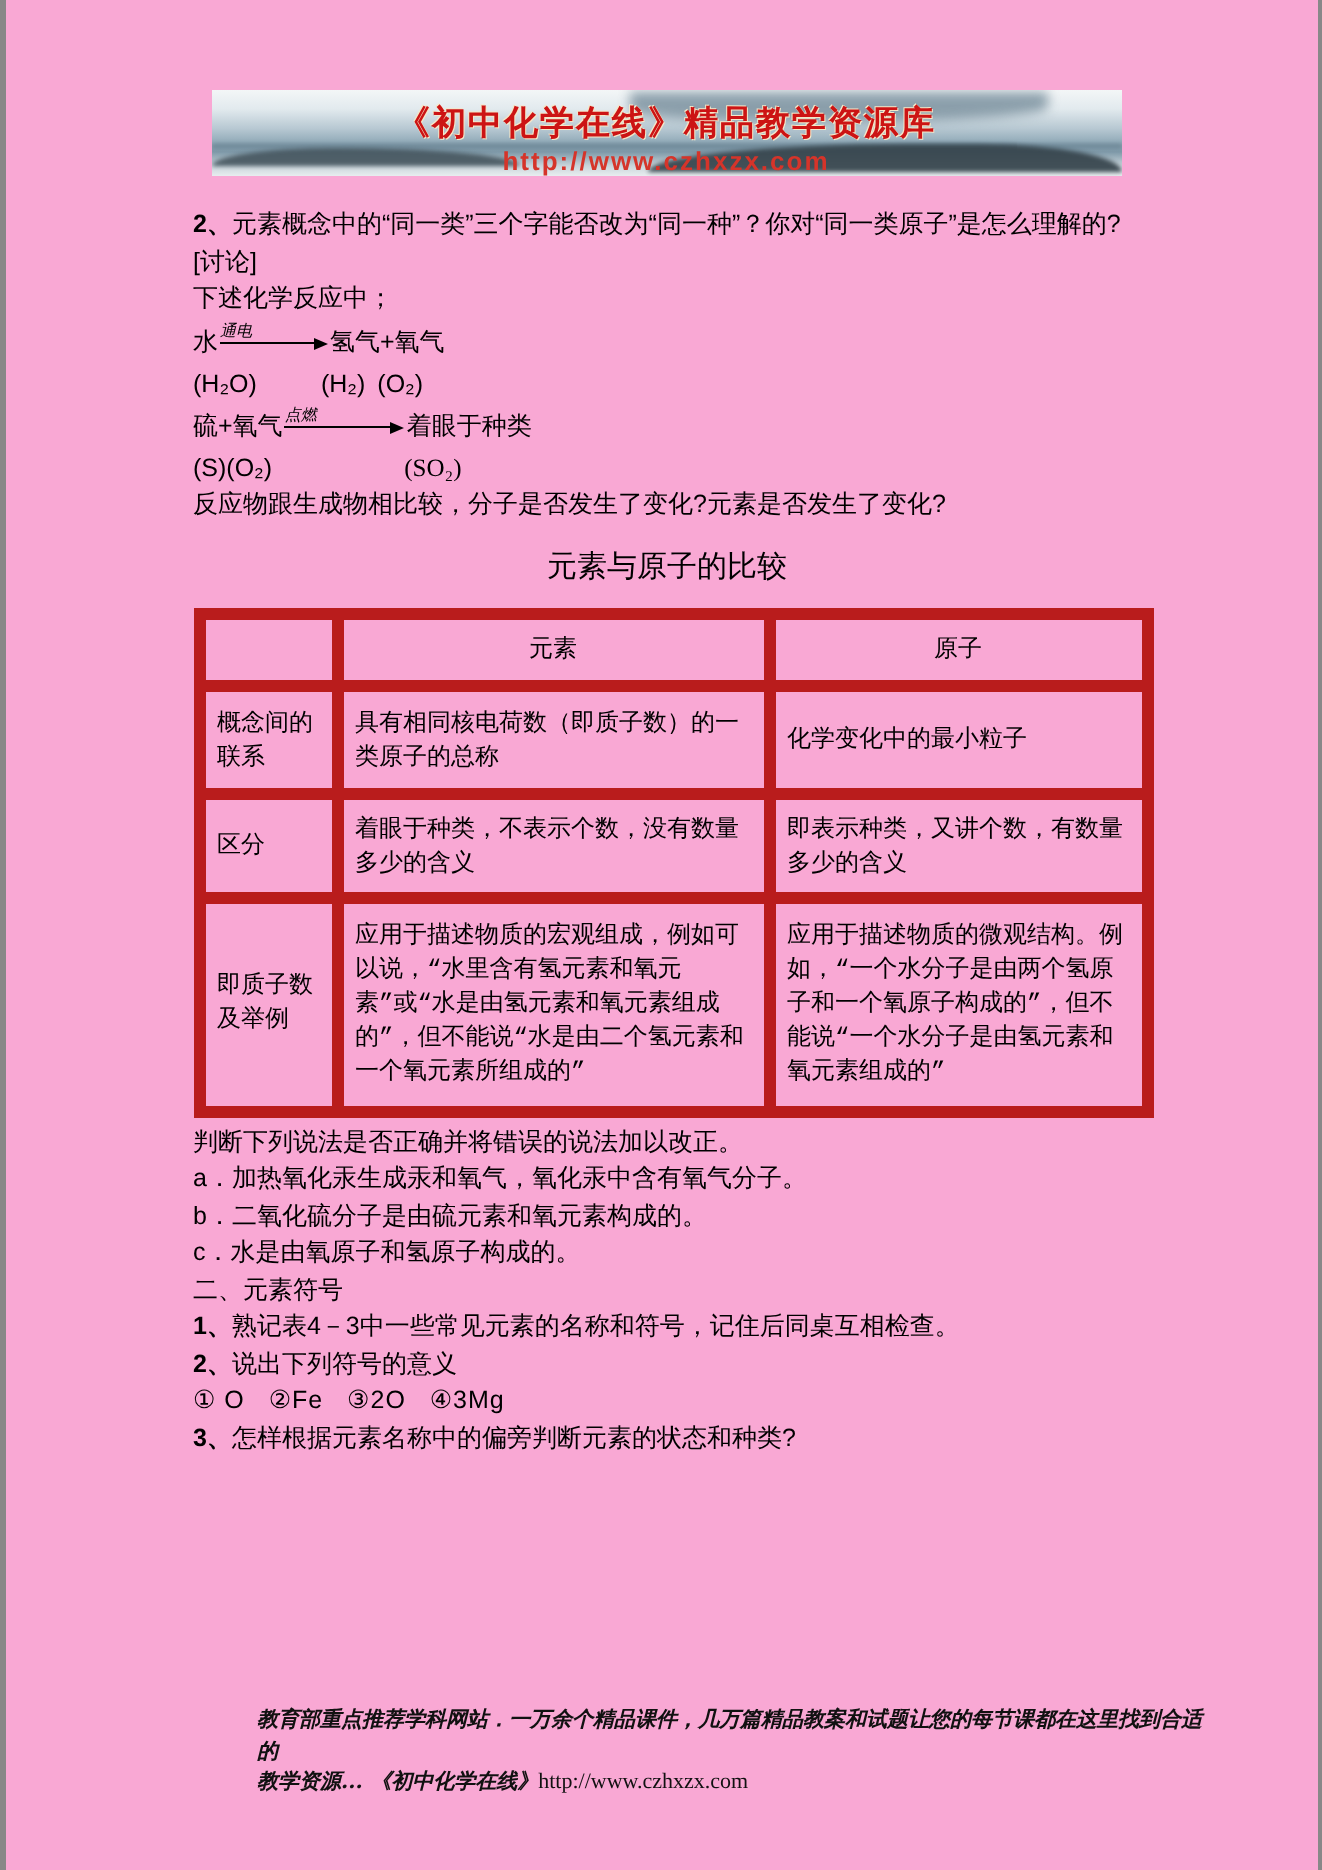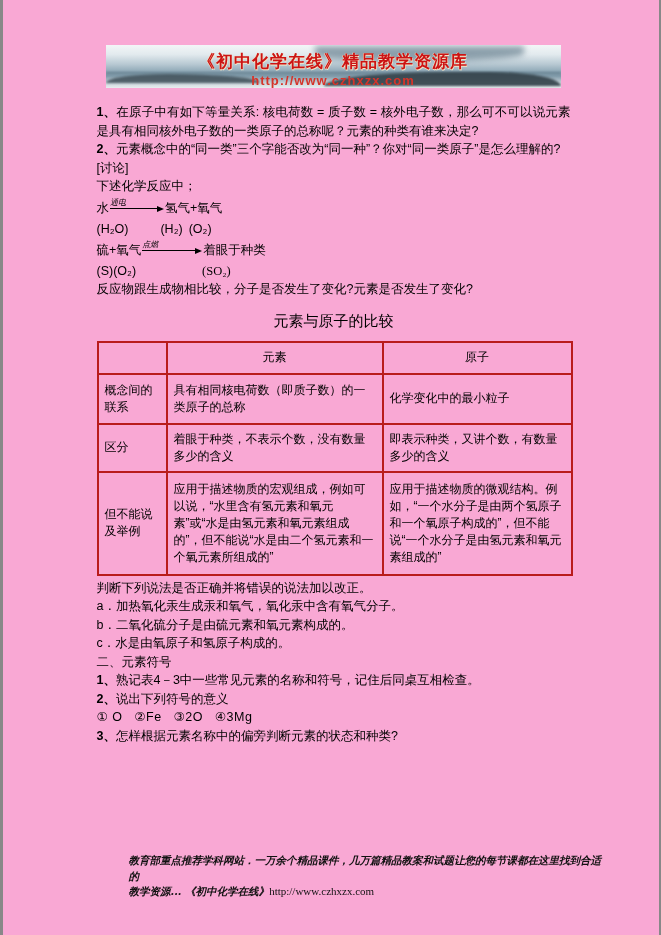--- a/index.html
+++ b/index.html
@@ -49,26 +49,26 @@
   .rxn-arrow::before{content:""; position:absolute; left:0; right:5px; bottom:6px; height:0; border-bottom:1px solid #000;}
   .rxn-arrow::after{content:""; position:absolute; right:0; bottom:3px; width:0; height:0;
     border-left:7px solid #000; border-top:3.5px solid transparent; border-bottom:3.5px solid transparent;}
   .formula-line{line-height:18px; white-space:nowrap; text-align:left;}
   .fgap-a{margin-left:32px;} .fgap-b{margin-left:6px;text-align:right;} .fgap-c{margin-left:66px;font-family:Liberation Serif, serif;}
   
   .table-title{margin:14px 0 2px; text-align:center; font-size:15px;}
   table.cmp{border-collapse:collapse; table-layout:fixed; width:474px; margin-top:10px;}
   table.cmp col.c0{width:69px;} table.cmp col.c1{width:216px;} table.cmp col.c2{width:189px;}
   table.cmp td,table.cmp th{
-    border:2px solid #b91c1c; font-size:12px; line-height:17px; font-weight:normal;
+    border:6px solid #b91c1c; font-size:12px; line-height:17px; font-weight:normal;
     vertical-align:middle; padding:3px 6px; text-align:left;
   }
   table.cmp th{text-align:center; height:24px;}
   td.rowlabel{text-align:center; white-space:pre-line; padding:3px 8px;}
-  tr.r1 td{height:42px;} tr.r2 td{height:40px;} tr.r3 td{height:95px;}
+  tr.r1 td{height:42px;} tr.r2 td{height:40px;} tr.r3 td{height:95px;font-family:Liberation Mono, monospace;}
   
   .after-table{margin-top:3px;}
   .symbols{white-space:pre; letter-spacing:0.5px;}
   .q3{margin-top:60px;}
   
   .footer{
     position:absolute; left:94px; top:853px; width:478px;
     font-family:"DejaVu Serif","Liberation Serif",serif;
     font-style:italic; font-weight:bold;
     font-size:10.5px; line-height:15.5px; color:#111; text-align:left;margin-left:32px;
@@ -84,21 +84,20 @@
     <div class="shape mount"></div>
     <div class="shape waterline"></div>
     <div class="shape rock-left"></div>
     <div class="shape rock-right"></div>
     <div class="banner-title">《初中化学在线》精品教学资源库</div>
     <div class="banner-url">http://www.czhxzx.com</div>
   </div>
 
   <div class="content">
 
-    <p><span class="qnum">1、</span><span>在原子中有如下等量关系: 核电荷数 = 质子数 = 核外电子数，那么可不可以说元素是具有相同核外电子数的一类原子的总称呢？元素的种类有谁来决定?</span></p>
 
     <p><span class="qnum">2、</span><span>元素概念中的“同一类”三个字能否改为“同一种”？你对“同一类原子”是怎么理解的?</span></p>
 
     <p>[讨论]</p>
     <p>下述化学反应中；</p>
 
     <div class="eq-line">
       <span>水</span><span class="rxn-arrow"><i class="cond">通电</i></span><span>氢气+氧气</span>
     </div>
     <div class="formula-line">
@@ -133,21 +132,21 @@
 联系</td>
         <td>具有相同核电荷数（即质子数）的一类原子的总称</td>
         <td>化学变化中的最小粒子</td>
       </tr>
       <tr class="r2">
         <td class="rowlabel">区分</td>
         <td>着眼于种类，不表示个数，没有数量多少的含义</td>
         <td>即表示种类，又讲个数，有数量多少的含义</td>
       </tr>
       <tr class="r3">
-        <td class="rowlabel">但不能说
+        <td class="rowlabel">即质子数
 及举例</td>
         <td>应用于描述物质的宏观组成，例如可以说，“水里含有氢元素和氧元素”或“水是由氢元素和氧元素组成的”，但不能说“水是由二个氢元素和一个氧元素所组成的”</td>
         <td>应用于描述物质的微观结构。例如，“一个水分子是由两个氢原子和一个氧原子构成的”，但不能说“一个水分子是由氢元素和氧元素组成的”</td>
       </tr>
     </tbody>
       </table>
 
     <div class="after-table">
       <p>判断下列说法是否正确并将错误的说法加以改正。</p>
       <p>a．加热氧化汞生成汞和氧气，氧化汞中含有氧气分子。</p>

